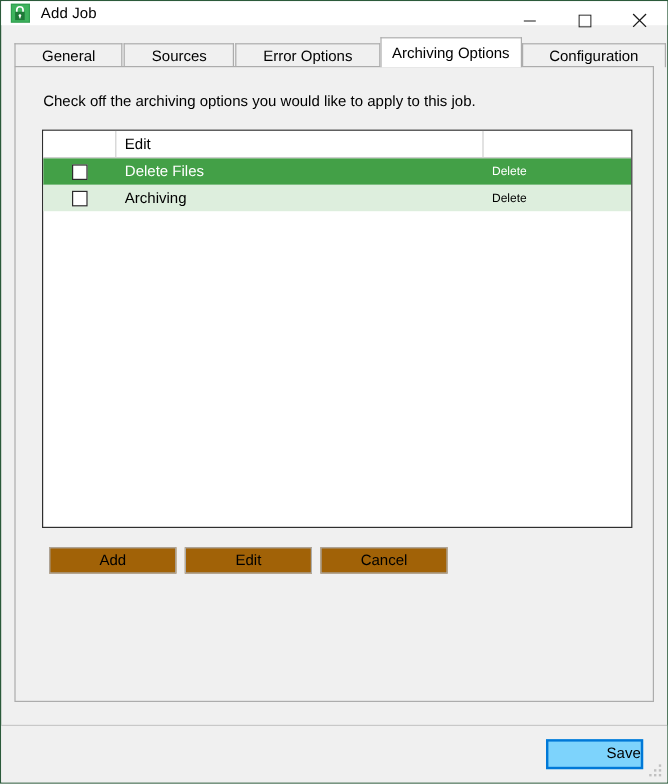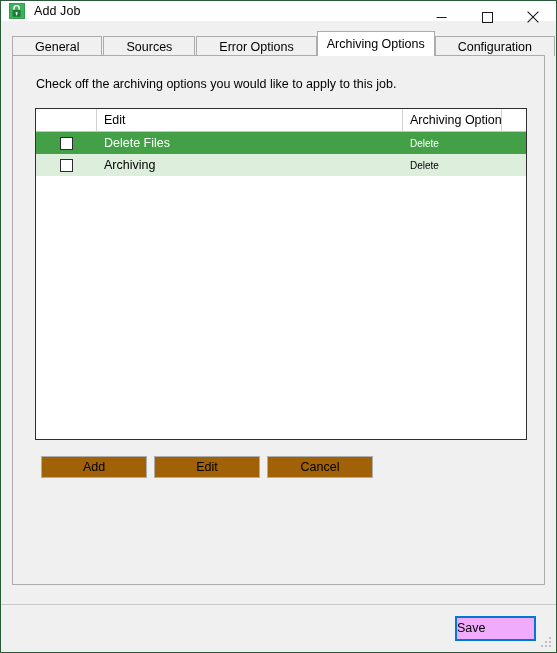--- a/index.html
+++ b/index.html
@@ -244,25 +244,25 @@
   .footer-buttons {
     position: absolute;
     right: 12px;
     top: 11px;
     display: flex;
   }
   .btn-footer {
     width: 81px;
     height: 25px;
     line-height: 23px;
-    background: #f0abfc;
+    background: #7dd3fc;
     border: 1px solid #adadad;
     font-size: 12.5px;
     color: #000;
-    text-align: left;
+    text-align: right;
     box-sizing: border-box;
   }
   .btn-footer.default {
     border: 2px solid #0078d7;
     line-height: 21px;
     margin-right: 8px;
   }
   .grip {
     position: absolute;
     right: 3px;
@@ -327,21 +327,20 @@
 
   <div class="panel">
 
     <div class="instruction">Check off the archiving options you would like to apply to this job.</div>
 
     <div class="grid">
 
       <div class="grid-header">
         <div class="gh-cell gh-check"></div>
         <div class="gh-cell gh-name">Edit</div>
-        <div class="gh-cell gh-opt">Archiving Option</div>
         <div class="gh-cell gh-last"></div>
       </div>
 
       <div class="grid-row selected">
         <div class="gr-check">
           <span class="cbox"></span>
         </div>
         <div class="gr-name">Delete Files</div>
         <div class="gr-opt">Delete</div>
         <div class="gr-last"></div>

